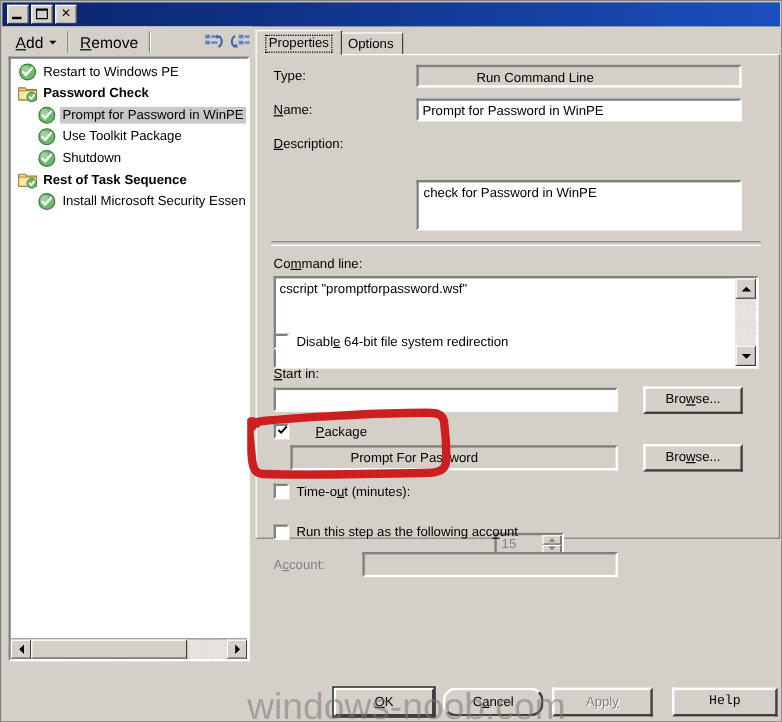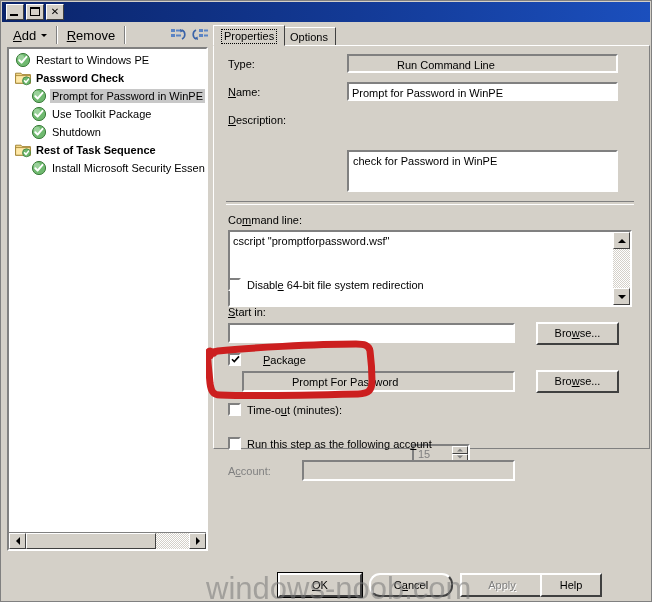--- a/index.html
+++ b/index.html
@@ -659,18 +659,18 @@
   <div id="btnbar">
     <div class="btn default" style="left:277px; top:6px; width:84px; height:24px;">
       <span><u class="mn">O</u>K</span>
     </div>
     <div class="btn" style="left:368px; top:6px; width:84px; height:24px;border-radius:11px;">
       <span>C<u class="mn">a</u>ncel</span>
     </div>
     <div class="btn disabled" style="left:459px; top:6px; width:84px; height:24px;">
       <span>Appl<u class="mn">y</u></span>
     </div>
-    <div class="btn" style="left:539px; top:6px; width:62px; height:24px;">
+    <div class="btn" style="left:559px; top:6px; width:88px; height:24px;font-family:Liberation Mono, monospace;">
       <span>Help</span>
     </div>
   </div>
 
 </div>
 
 </body></html>

